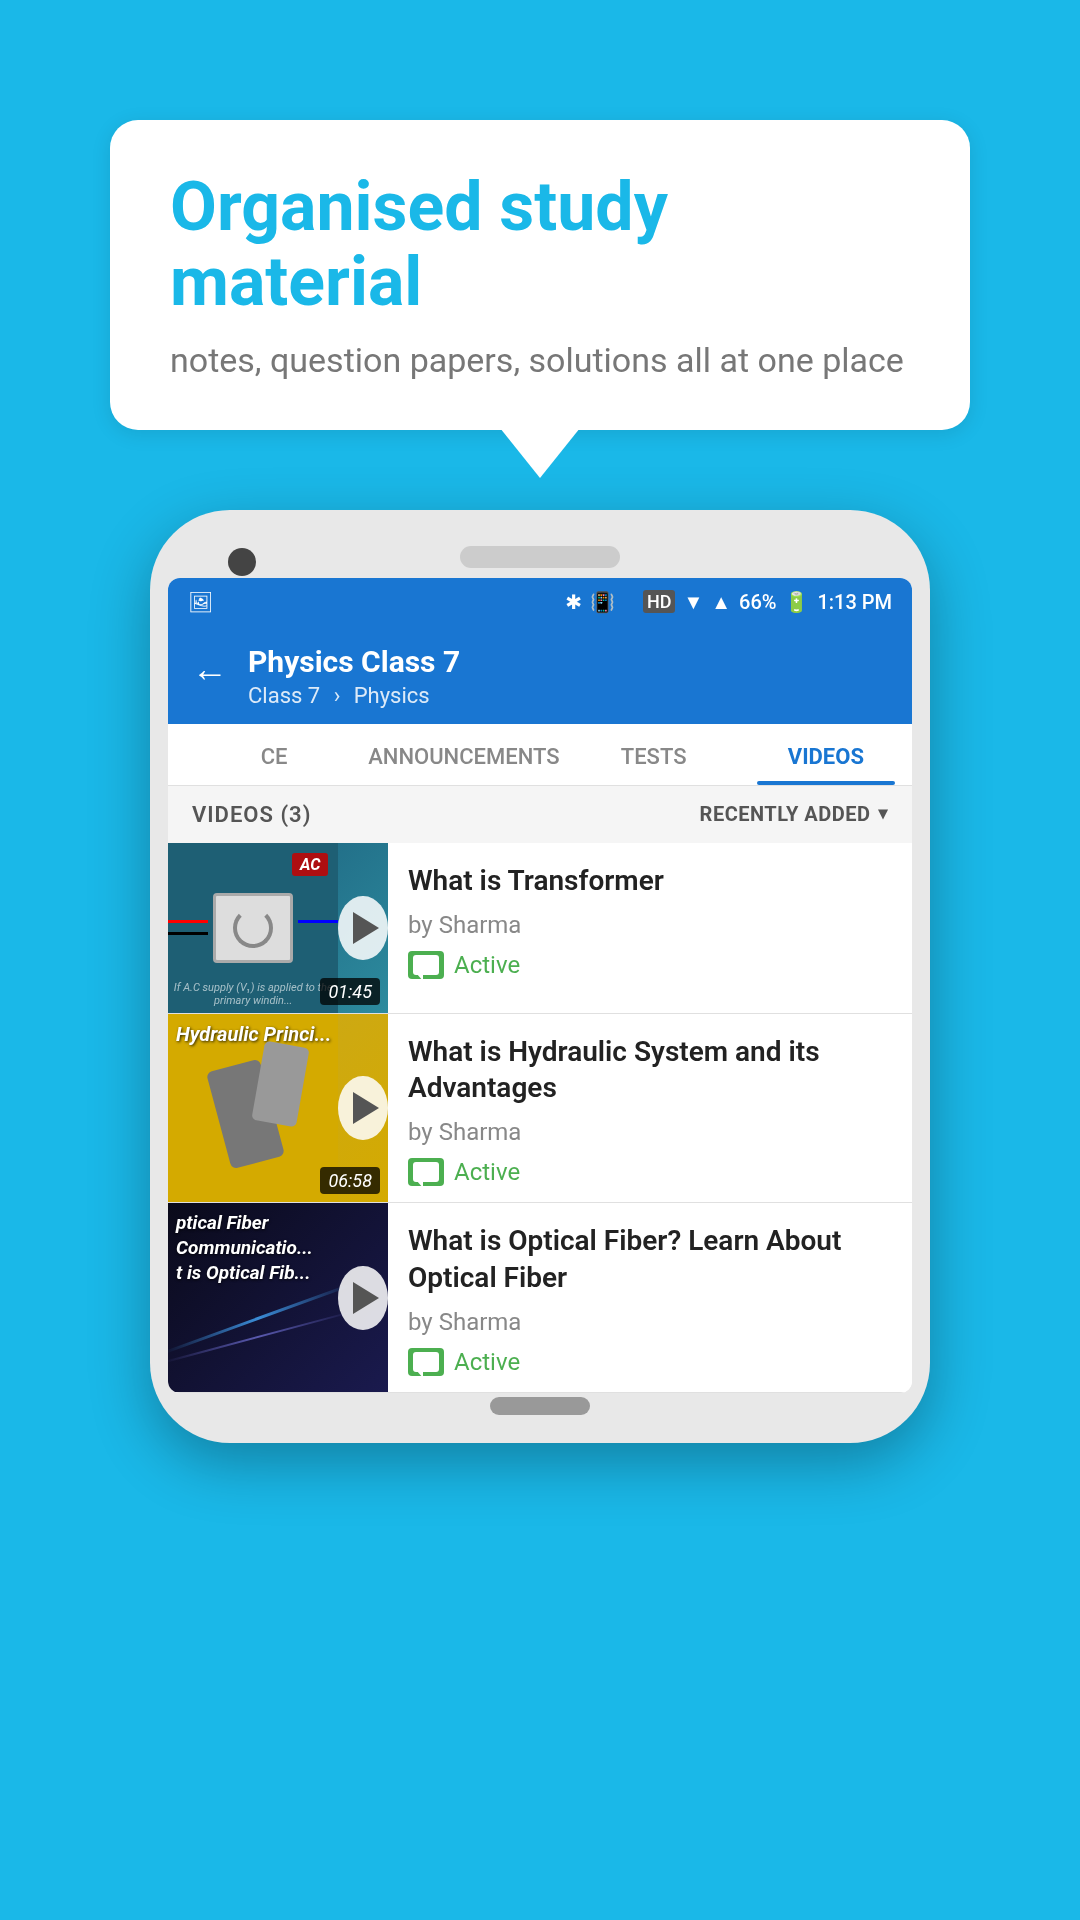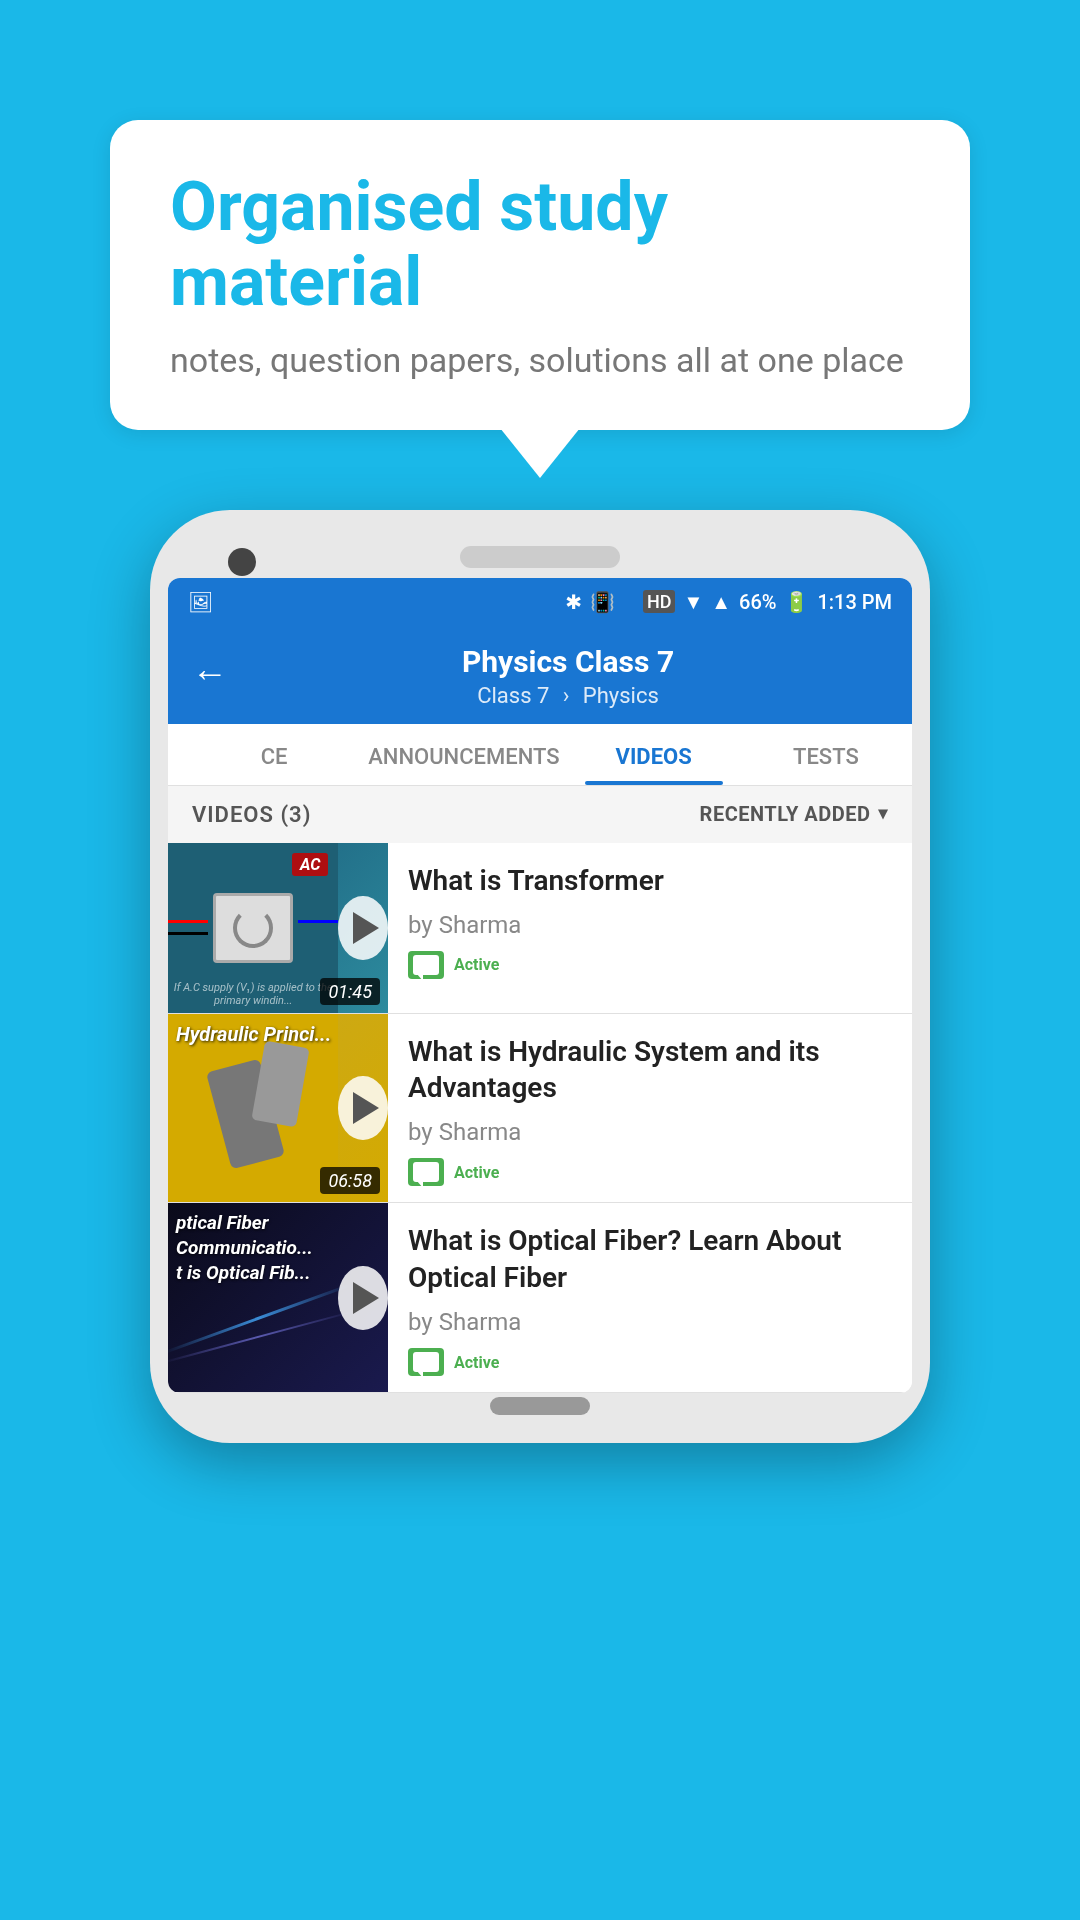--- a/index.html
+++ b/index.html
@@ -153,21 +153,20 @@
     .back-arrow {
       font-size: 36px;
       margin-right: 20px;
       margin-top: 4px;
       cursor: pointer;
       flex-shrink: 0;
     }
 
     .app-bar-title {
       flex: 1;
-      text-align: center;
     }
 
     .app-bar-title h2 {
       font-size: 30px;
       font-weight: 700;
       color: white;
     }
 
     .app-bar-title .breadcrumb {
       font-size: 22px;
@@ -386,23 +385,23 @@
       bottom: -6px;
       left: 4px;
       width: 0;
       height: 0;
       border-left: 6px solid transparent;
       border-right: 0px solid transparent;
       border-top: 7px solid white;
     }
 
     .status-text {
-      font-size: 16px;
+      font-size: 24px;
       color: #4caf50;
-      font-weight: 700;
+      font-weight: 400;
     }
 
     
     .transformer-graphic {
       width: 100%;
       height: 100%;
       position: relative;
       background: #1e5f74;
       display: flex;
       align-items: center;
@@ -546,25 +545,25 @@
         </div>
       </div>
 
       <div class="tabs-container">
         <div class="tab-item">
           <span>CE</span>
         </div>
         <div class="tab-item">
           <span>ANNOUNCEMENTS</span>
         </div>
+        <div class="tab-item">
+          <span>TESTS</span>
+        </div>
         <div class="tab-item active">
           <span>VIDEOS</span>
-        </div>
-        <div class="tab-item">
-          <span>TESTS</span>
         </div>
       </div>
 
       <div class="videos-header">
         <span class="videos-count">VIDEOS (3)</span>
         <div class="sort-filter">
           <span>RECENTLY ADDED</span>
           <span class="chevron-down">▾</span>
         </div>
       </div>

